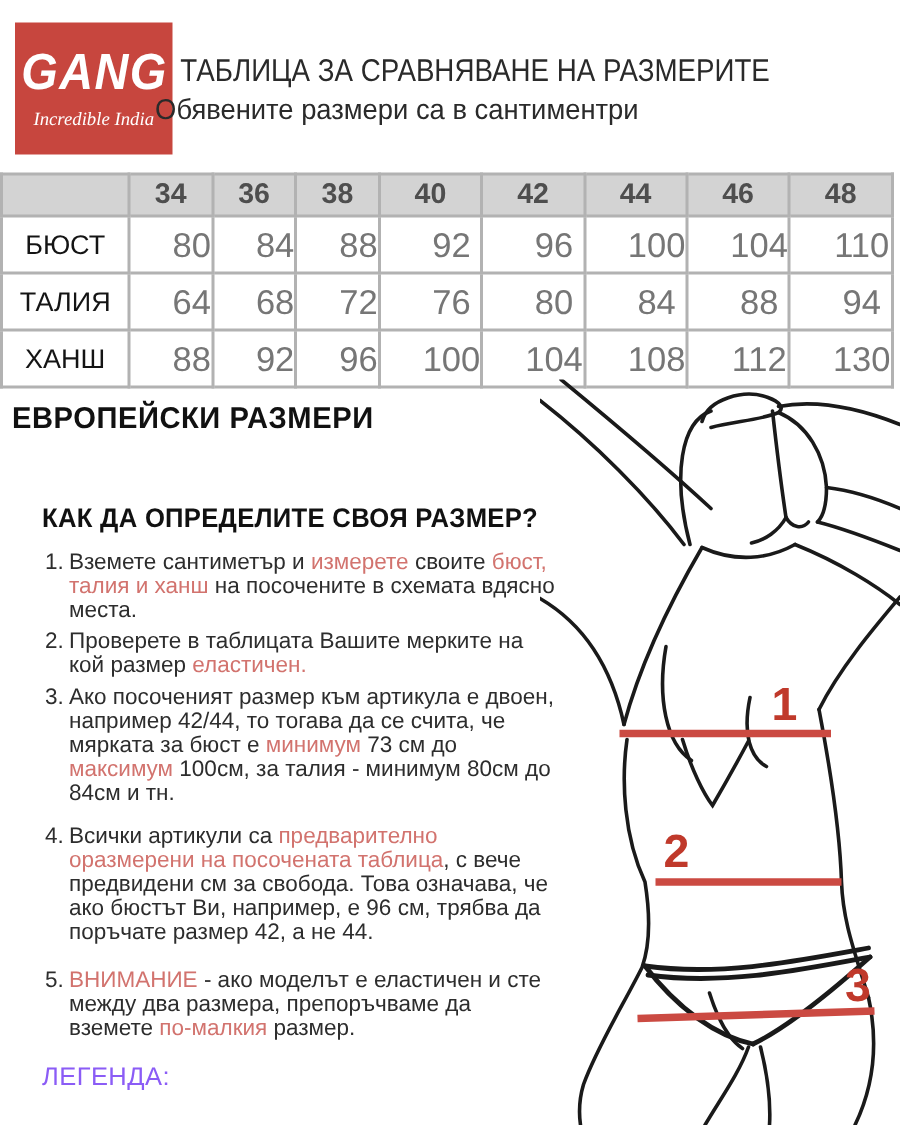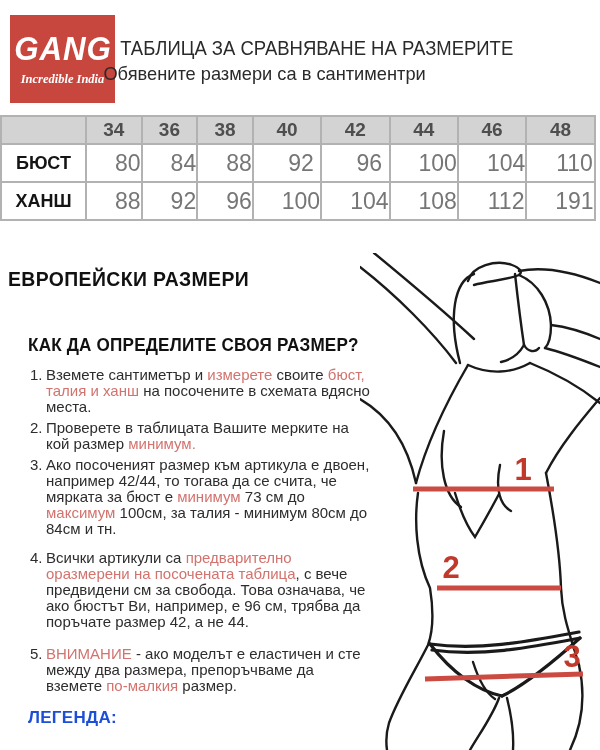--- a/index.html
+++ b/index.html
@@ -17,55 +17,55 @@
     width:600px;height:750px;position:relative;overflow:hidden;
     font-family:"Liberation Sans",sans-serif;color:var(--ink);
   }
   
   .logo{position:absolute;left:10px;top:15px;width:105px;height:88px;
     background:var(--brand-red);display:flex;flex-direction:column;
     align-items:center;justify-content:center;}
   .logo .brand{color:#fff;font-weight:bold;font-style:italic;
     font-size:34px;letter-spacing:1px;transform:scaleX(.92);line-height:1;}
   .logo .tagline{color:#fff;font-family:"Liberation Serif",serif;
-    font-style:italic;font-size:12.5px;margin-top:7px;white-space:nowrap;font-weight:bold;}
+    font-style:italic;font-size:12.5px;margin-top:7px;white-space:nowrap;}
   
   .title-block{position:absolute;left:95px;top:36px;width:420px;text-align:left;}
   .main-title{font-size:21px;color:#2a2a2a;white-space:nowrap;
     transform:scaleX(.88);transform-origin:center;font-weight:400;}
   .sub-title{font-size:19px;color:#2a2a2a;margin-top:3px;white-space:nowrap;
     transform:scaleX(.96);transform-origin:center;font-weight:400;}
   
   .size-table-wrap{position:absolute;left:0;top:115px;}
   table{border-collapse:collapse;}
   th,td{border:2px solid var(--table-border);text-align:center;vertical-align:middle;padding-left:28px;}
   thead th{background:var(--table-header-bg);color:#4e4e4e;font-size:19px;
     font-weight:bold;height:28px;min-width:48px;padding:0 2px;}
   thead th.corner{min-width:85px;}
-  tbody th{color:#141414;font-size:18px;font-weight:bold;width:85px;padding:0 6px;}
+  tbody th{color:#141414;font-size:18px;font-weight:normal;width:85px;padding:0 6px;}
   tbody td{color:#767676;font-size:23px;font-weight:400;height:38px;min-width:48px;}
   
   .eu-heading{position:absolute;left:8px;top:268px;font-size:20px;font-weight:bold;
     color:#111;letter-spacing:.4px;white-space:nowrap;transform:scaleX(.97);
     transform-origin:left;}
   .howto-heading{position:absolute;left:28px;top:335px;font-size:18px;font-weight:bold;
     color:#111;letter-spacing:.2px;white-space:nowrap;transform:scaleX(.95);
     transform-origin:left;}
   
   .instructions{position:absolute;left:30px;top:367px;width:344px;z-index:2;}
   .instr-item{display:flex;margin-bottom:5px;font-size:15px;line-height:16px;color:var(--ink);}
   .instr-item:nth-child(4){margin-top:13px;}
   .instr-item:nth-child(5){margin-top:16px;}
   .instr-num{flex:0 0 16px;}
   .instr-text{flex:1;}
   .accent{color:var(--accent-text);}
   
   .legend{position:absolute;left:28px;top:708px;display:flex;align-items:baseline;
     font-size:16px;color:#1c1c1c;z-index:2;}
-  .legend-label{font-weight:bold;font-size:17px;color:#1d4ed8;margin-right:7px;letter-spacing:.3px;}
+  .legend-label{font-weight:normal;font-size:17px;color:#8b5cf6;margin-right:7px;letter-spacing:.3px;}
   .legend-num{font-weight:bold;color:var(--marker-red);}
   
   .figure-box{position:absolute;left:360px;top:253px;width:240px;height:497px;z-index:1;}
   .figure-box svg{display:block;}
 </style>
 </head>
 <body>
 
 <div class="logo">
   <div class="brand">GANG</div>
@@ -98,45 +98,56 @@
           <td>80</td>
           <td>84</td>
           <td>88</td>
           <td>92</td>
           <td>96</td>
           <td>100</td>
           <td>104</td>
           <td>110</td>
         </tr>
         <tr>
+          <th>ТАЛИЯ</th>
+          <td>64</td>
+          <td>68</td>
+          <td>72</td>
+          <td>76</td>
+          <td>80</td>
+          <td>84</td>
+          <td>88</td>
+          <td>94</td>
+        </tr>
+        <tr>
           <th>ХАНШ</th>
           <td>88</td>
           <td>92</td>
           <td>96</td>
           <td>100</td>
           <td>104</td>
           <td>108</td>
           <td>112</td>
-          <td>191</td>
+          <td>130</td>
         </tr>
       </tbody>
   </table>
 </div>
 
 <div class="eu-heading">ЕВРОПЕЙСКИ РАЗМЕРИ</div>
 <div class="howto-heading">КАК ДА ОПРЕДЕЛИТЕ СВОЯ РАЗМЕР?</div>
 
 <div class="instructions">
     <div class="instr-item">
       <span class="instr-num">1.</span>
       <span class="instr-text"><span>Вземете сантиметър и </span><span class="accent">измерете</span><span> своите </span><span class="accent">бюст, талия и ханш</span><span> на посочените в схемата вдясно места.</span></span>
     </div>
     <div class="instr-item">
       <span class="instr-num">2.</span>
-      <span class="instr-text"><span>Проверете в таблицата Вашите мерките на кой размер </span><span class="accent">минимум.</span></span>
+      <span class="instr-text"><span>Проверете в таблицата Вашите мерките на кой размер </span><span class="accent">еластичен.</span></span>
     </div>
     <div class="instr-item">
       <span class="instr-num">3.</span>
       <span class="instr-text"><span>Ако посоченият размер към артикула е двоен, например 42/44, то тогава да се счита, че мярката за бюст е </span><span class="accent">минимум</span><span> 73 см до </span><span class="accent">максимум</span><span> 100см, за талия - минимум 80см до 84см и тн.</span></span>
     </div>
     <div class="instr-item">
       <span class="instr-num">4.</span>
       <span class="instr-text"><span>Всички артикули са </span><span class="accent">предварително оразмерени на посочената таблица</span><span>, с вече предвидени см за свобода. Това означава, че ако бюстът Ви, например, е 96 см, трябва да поръчате размер 42, а не 44.</span></span>
     </div>
     <div class="instr-item">

